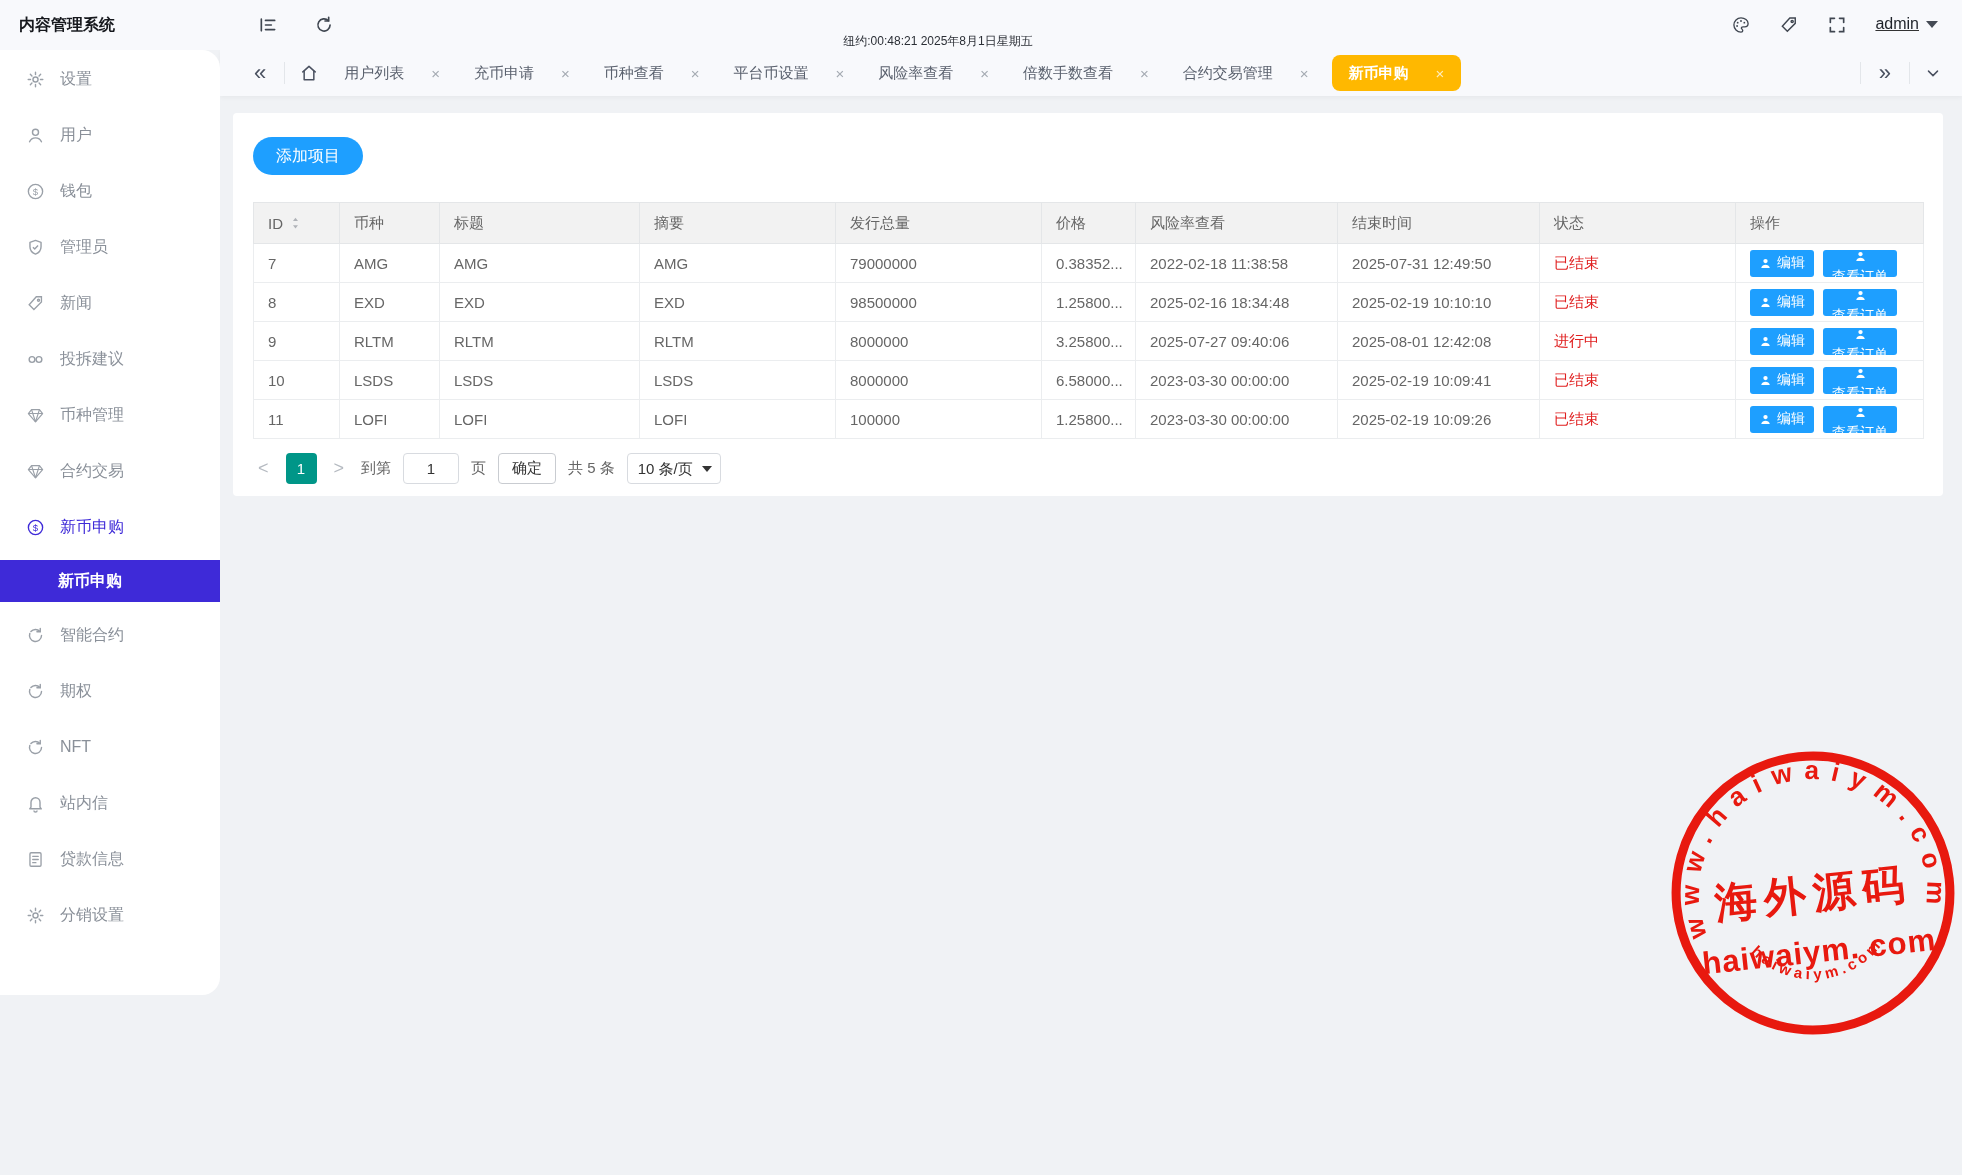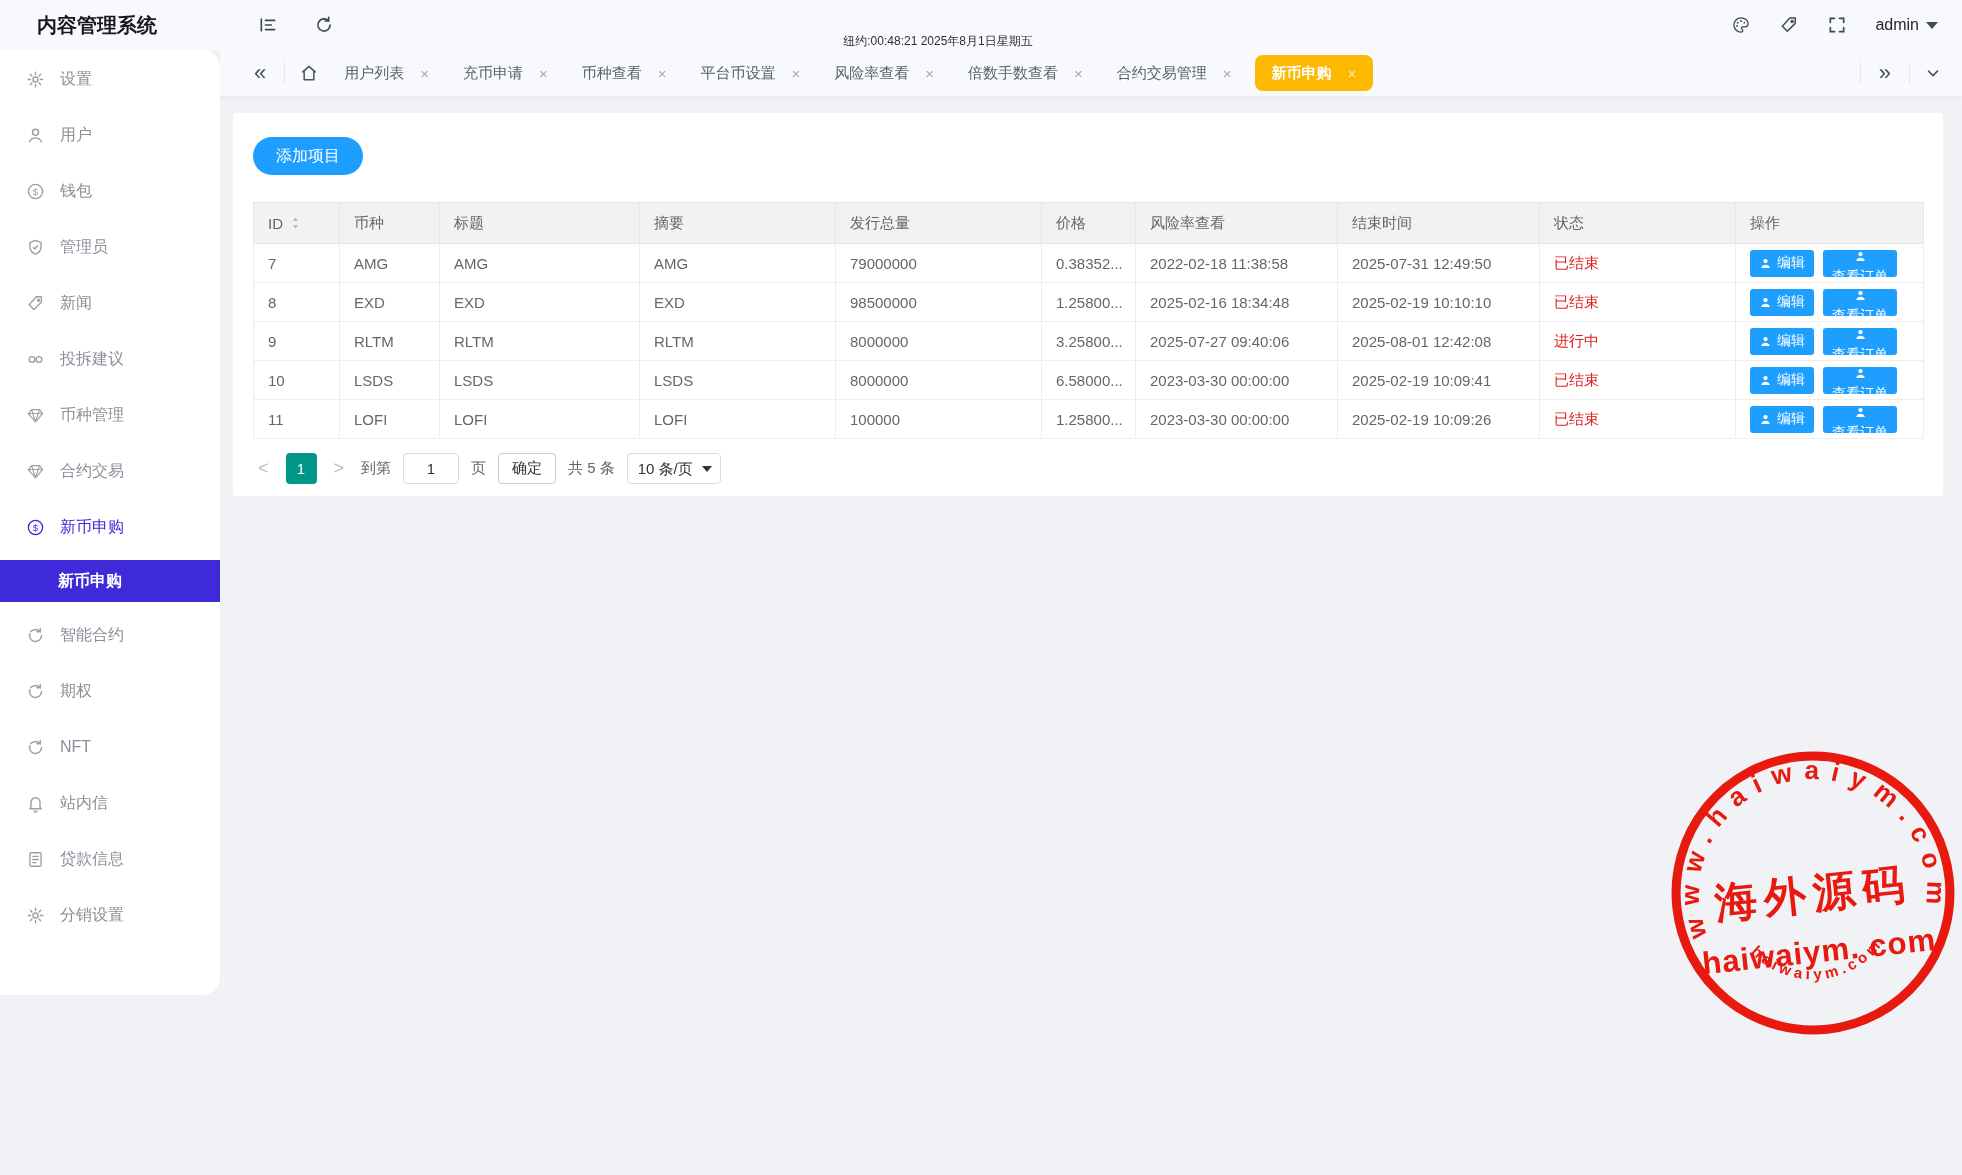--- a/index.html
+++ b/index.html
@@ -11,29 +11,29 @@
     overflow:hidden;
     color:#333;
   }
   .icon svg { display:block; width:100%; height:100%; }
 
   
   .header{
     position:absolute; top:0; left:0; width:1962px; height:50px;
     background:#f8f9fc; display:flex; align-items:center; z-index:5;
   }
-  .logo{ width:220px; padding-left:37px; font-size:20px; font-weight:bold; color:#16181d; }
+  .logo{ width:220px; padding-left:19px; font-size:16px; font-weight:bold; color:#16181d; }
   .hd-icon{ width:20px; height:20px; color:#3f4650; cursor:pointer; }
   .fold{ margin-left:38px; }
   .refresh{ margin-left:36px; }
   .clock{
     position:absolute; left:938px; top:16px; height:50px; transform:translateX(-50%);
     display:flex; align-items:center; font-size:12px; color:#2b2f36; white-space:nowrap;
   }
-  .hd-right{ margin-left:auto; display:flex; align-items:center; gap:28px; padding-right:24px; }
+  .hd-right{ margin-left:auto; display:flex; align-items:flex-start; gap:28px; padding-right:24px;text-decoration:underline; }
   .admin{ display:flex; align-items:center; gap:7px; font-size:16px; color:#1f232a; cursor:pointer; }
   .caret{ width:0; height:0; border-left:6px solid transparent; border-right:6px solid transparent; border-top:7px solid #444a54; }
 
   
   .sidebar{
     position:absolute; left:0; top:50px; width:220px; height:945px;
     background:#fff; border-radius:0 18px 18px 0; padding-top:1px; z-index:4;
   }
   .side-item{
     height:56px; display:flex; align-items:center; padding-left:26px; gap:15px;
@@ -49,21 +49,21 @@
   
   .tabbar{
     position:absolute; left:220px; top:50px; width:1742px; height:46px;
     background:#f8f9fc; display:flex; align-items:center;
     box-shadow:0 2px 4px rgba(0,0,0,0.04); z-index:3; padding-left:30px;
   }
   .tb-arrow{ font-size:22px; color:#4a5160; cursor:pointer; line-height:1; padding:0 4px; }
   .tb-divider{ width:1px; height:22px; background:#e3e6ea; margin:0 14px; }
   .tb-home{ width:20px; height:20px; color:#4a5160; cursor:pointer; }
   .tabs-list{ display:flex; align-items:center; margin-left:8px; }
-  .tab{ display:flex; align-items:center; gap:16px; padding:0 17px; height:46px; cursor:pointer; }
+  .tab{ display:flex; align-items:center; gap:27px; padding:0 17px; height:46px; cursor:pointer; }
   .tab-label{ font-size:15px; color:#5a616e; white-space:nowrap; }
   .tab-close{ font-size:15px; color:#a4aab2; line-height:1; }
   .tab.active{
     background:#ffb800; height:36px; border-radius:8px; margin:0 6px; padding:0 17px;
   }
   .tab.active .tab-label{ color:#fff; font-weight:bold; }
   .tab.active .tab-close{ color:rgba(255,255,255,0.75); }
   .tb-right{ margin-left:auto; display:flex; align-items:center; padding-right:20px; }
   .tb-chevdown{ width:18px; height:18px; color:#4a5160; cursor:pointer; }
 

